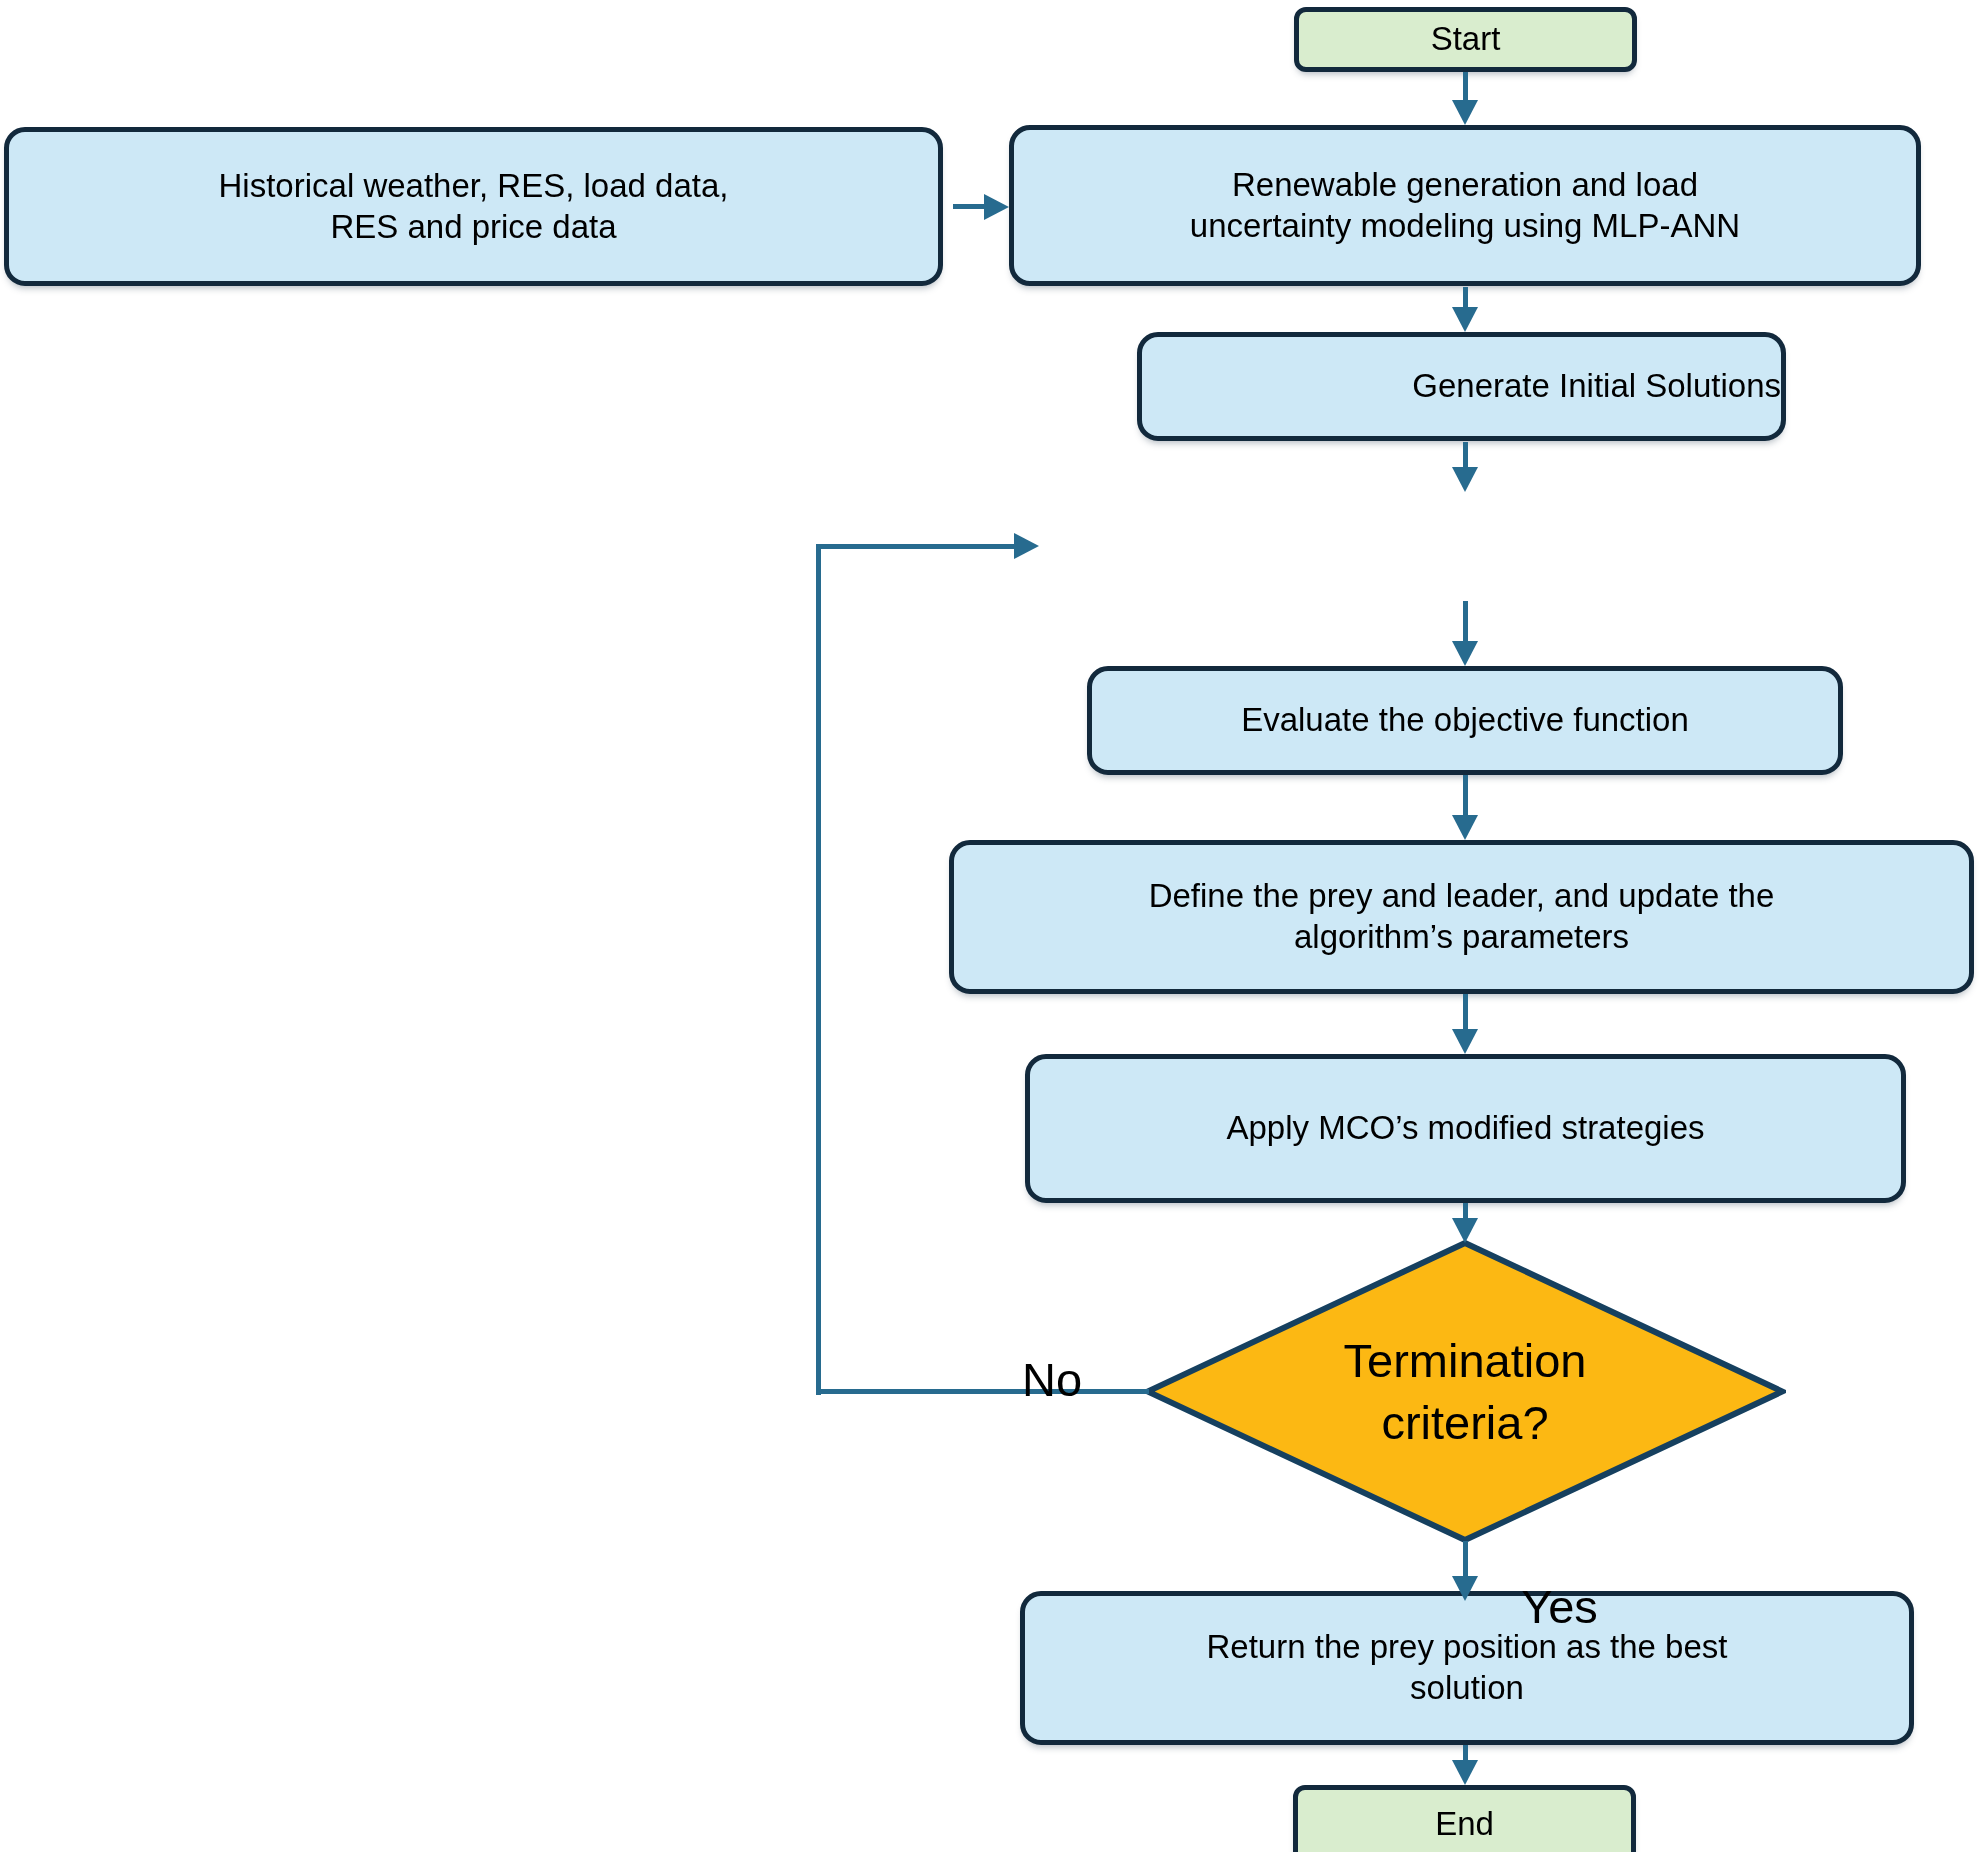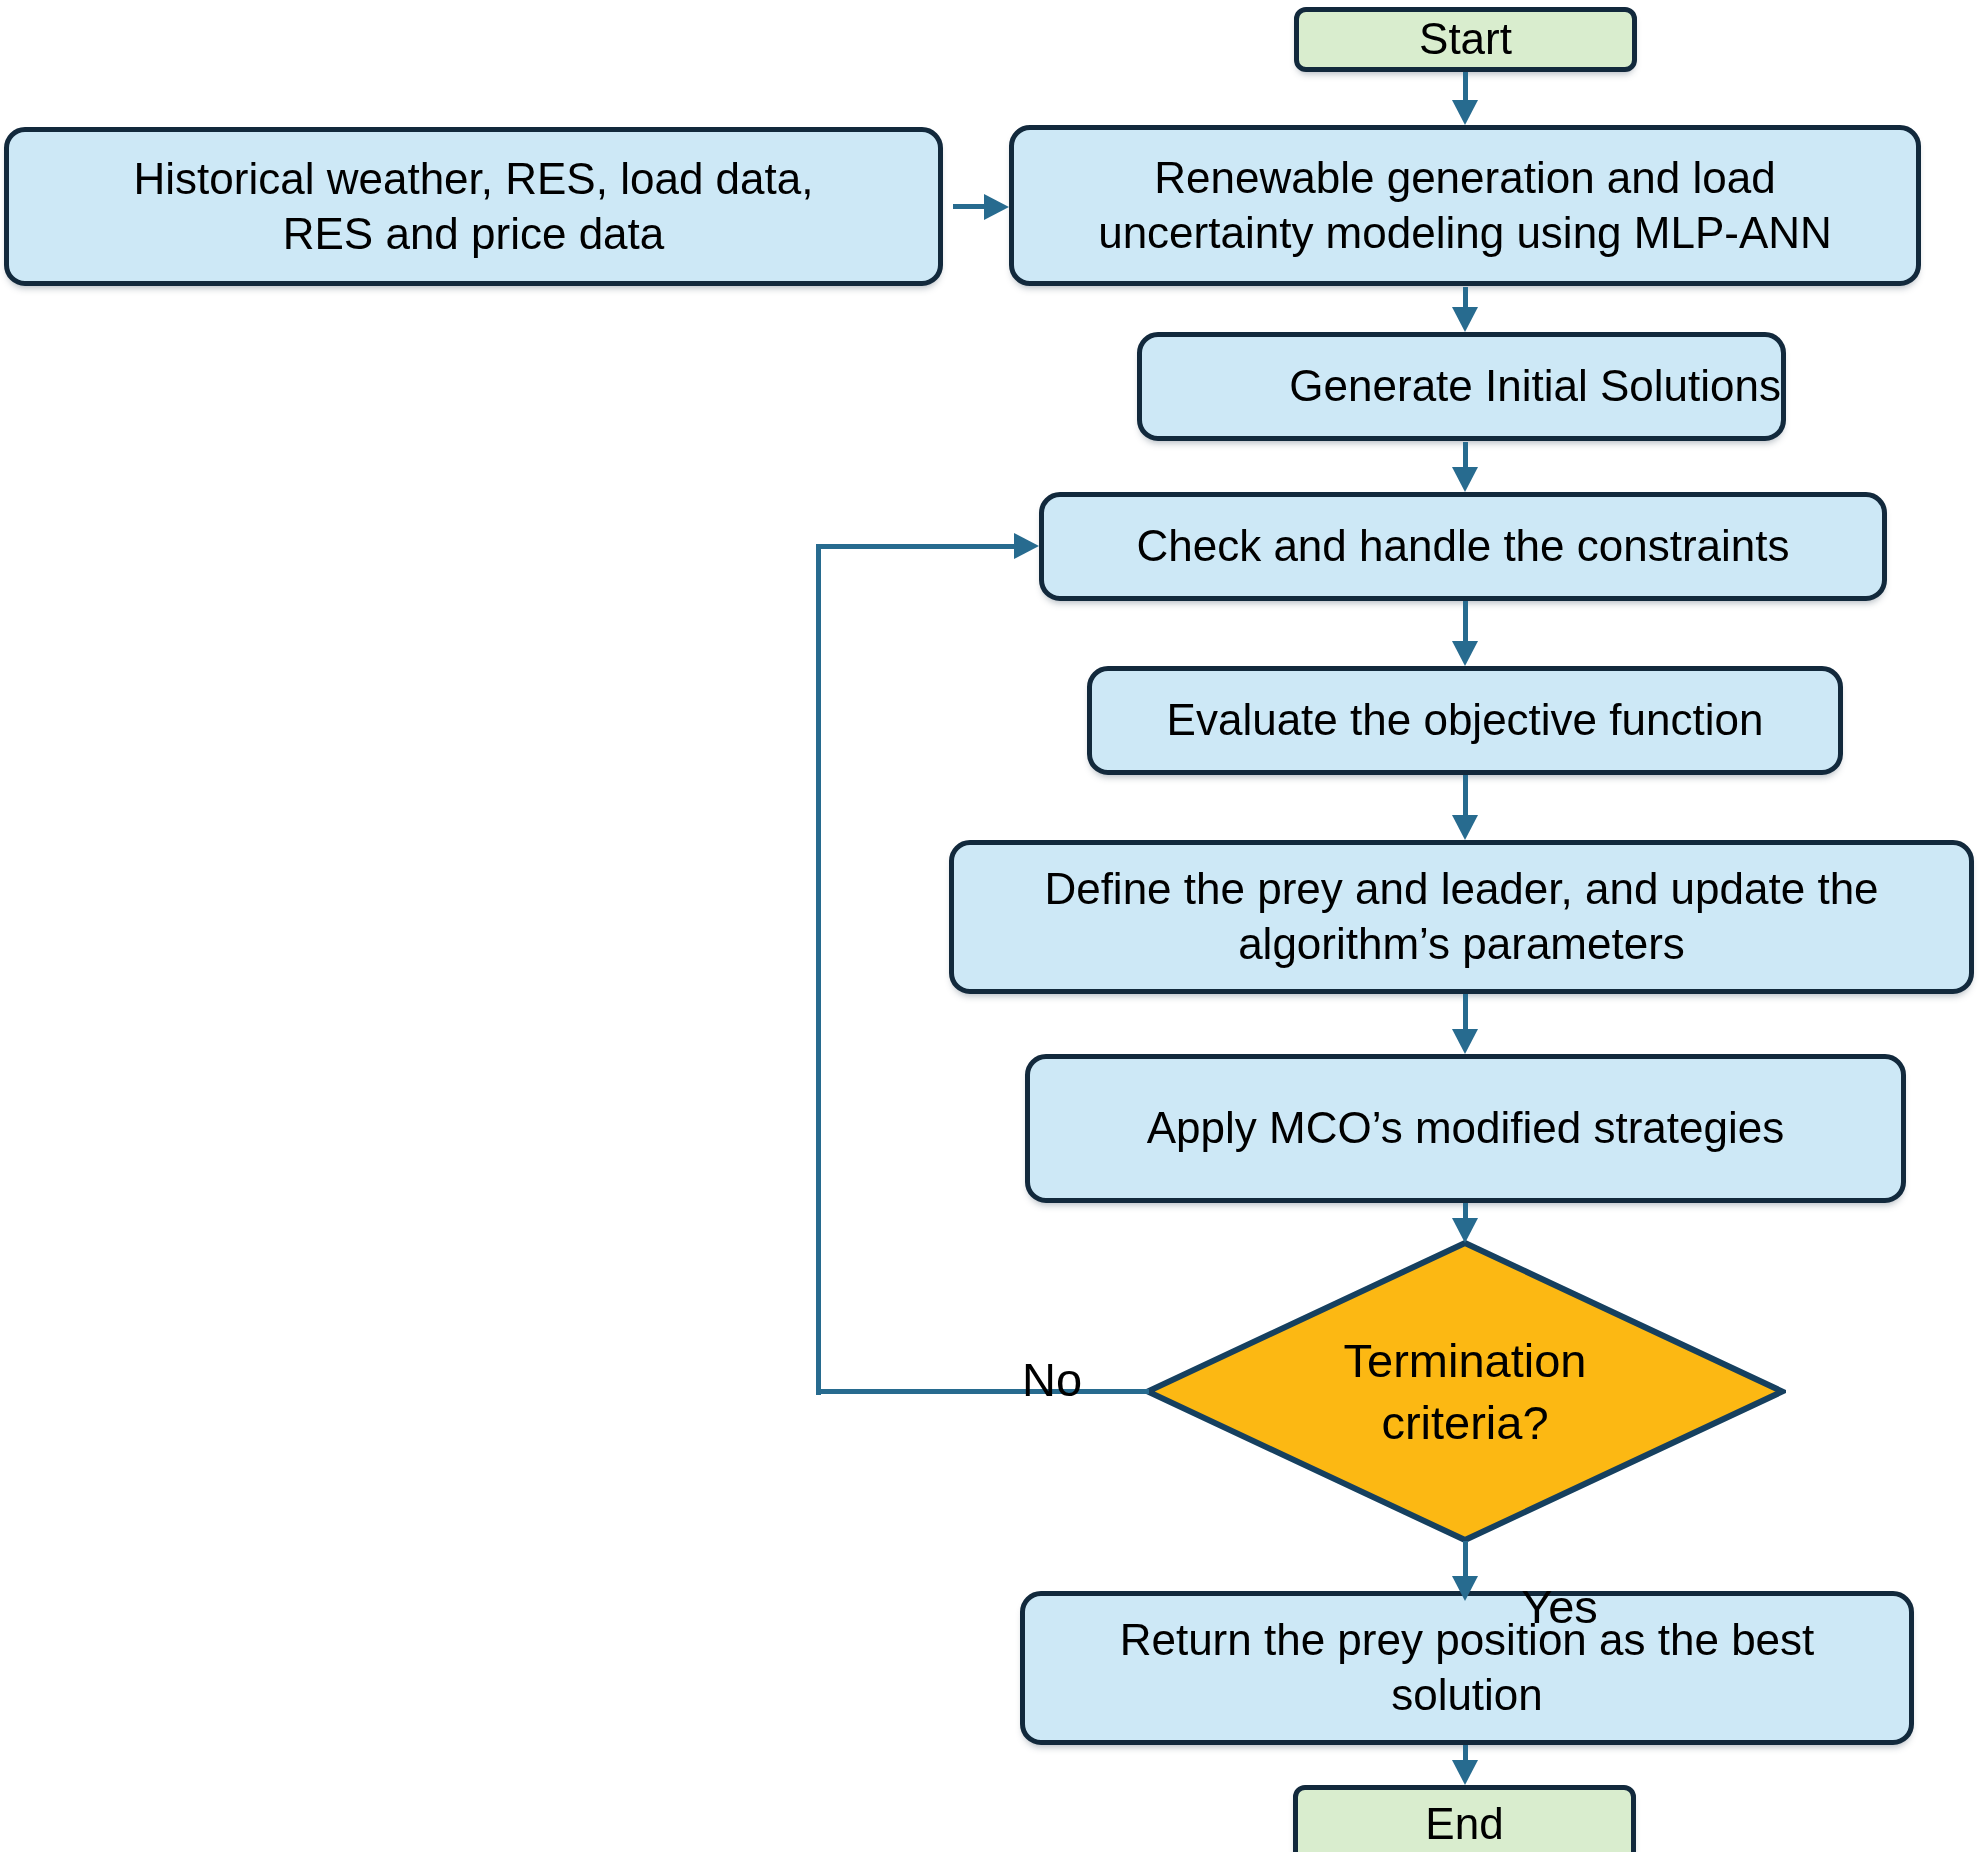--- a/index.html
+++ b/index.html
@@ -15,21 +15,21 @@
   .node{
     position:absolute;
     box-sizing:border-box;
     background:#CDE8F6;
     border:5px solid #12293C;
     border-radius:21px;
     display:flex;
     align-items:center;
     justify-content:center;
     text-align:center;
-    font-size:44px;
+    font-size:33px;
     line-height:1.24;
     box-shadow:0 5px 7px -3px rgba(40,60,80,0.35);
   }
   .node .label{white-space:pre-line;}
   .terminal{
     background:#D9EDCE;
     border-radius:12px;
   }
   .shaft-v{position:absolute;width:5px;background:#276B8F;}
   .shaft-h{position:absolute;height:5px;background:#276B8F;}
@@ -111,23 +111,20 @@
     <span class="label">Historical weather, RES, load data,
 RES and price data</span>
   </div>
   <div class="node" id="n-mlp">
     <span class="label">Renewable generation and load
 uncertainty modeling using MLP-ANN</span>
   </div>
   <div class="node" id="n-gen">
     <span class="label">Generate Initial Solutions</span>
   </div>
-  <div class="node" id="n-check">
-    <span class="label">Check and handle the constraints</span>
-  </div>
   <div class="node" id="n-eval">
     <span class="label">Evaluate the objective function</span>
   </div>
   <div class="node" id="n-define">
     <span class="label">Define the prey and leader, and update the
 algorithm’s parameters</span>
   </div>
   <div class="node" id="n-return">
     <span class="label">Return the prey position as the best
 solution</span>

